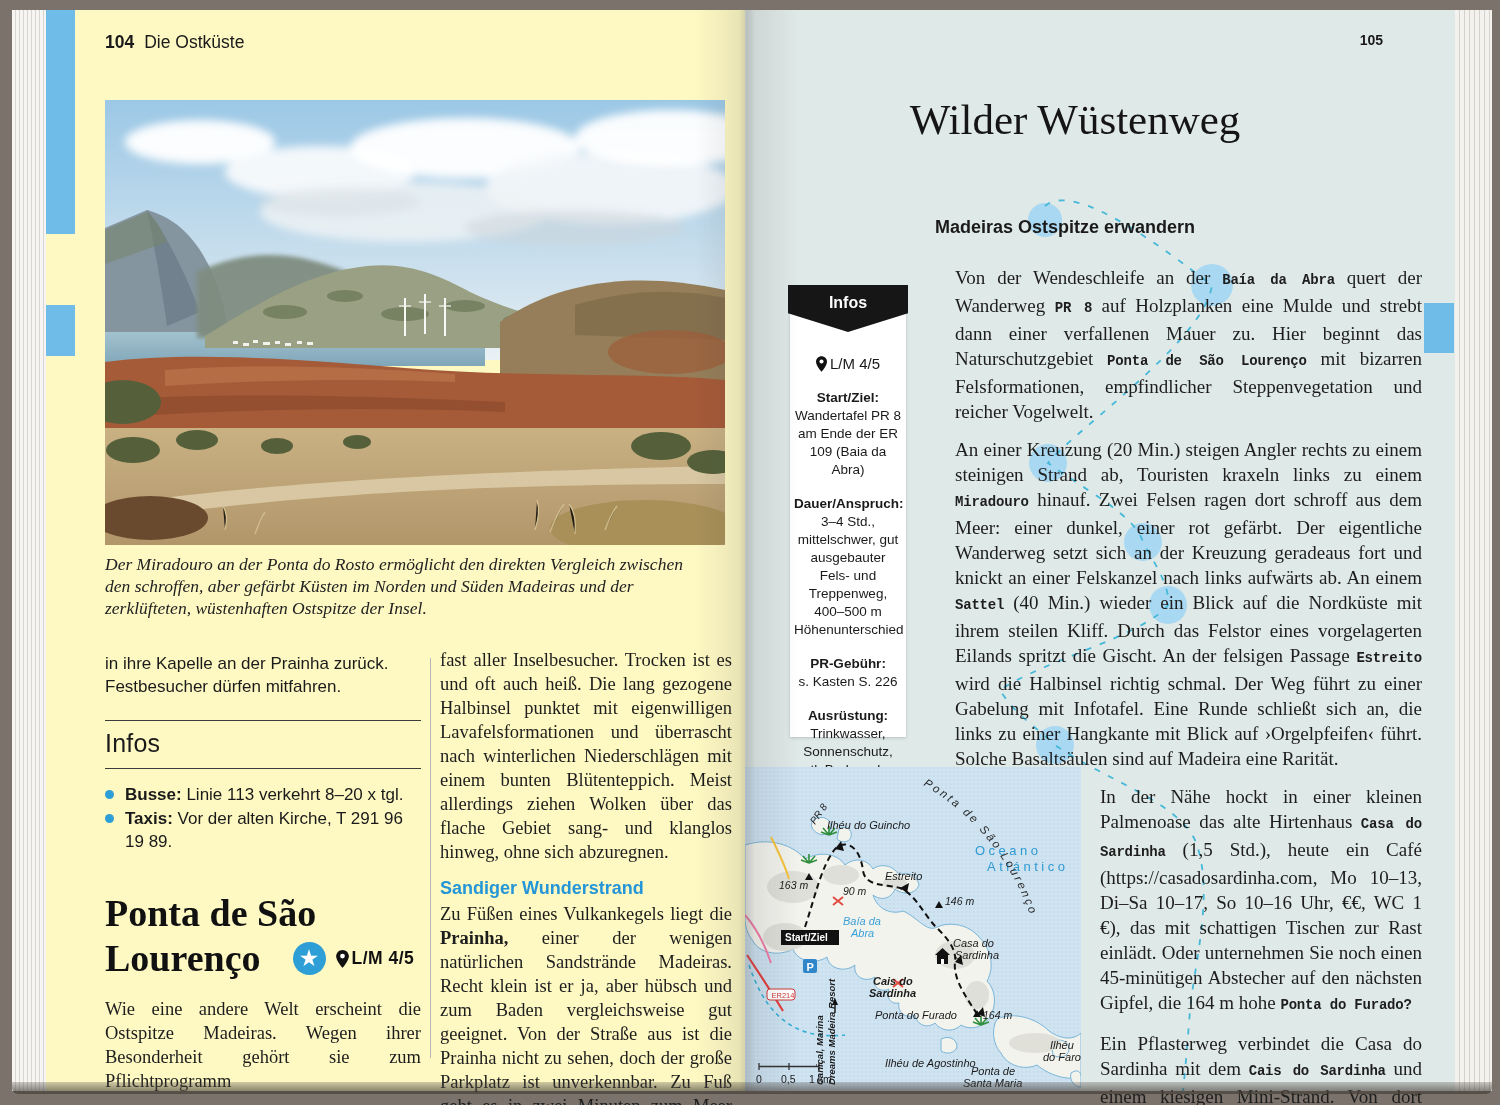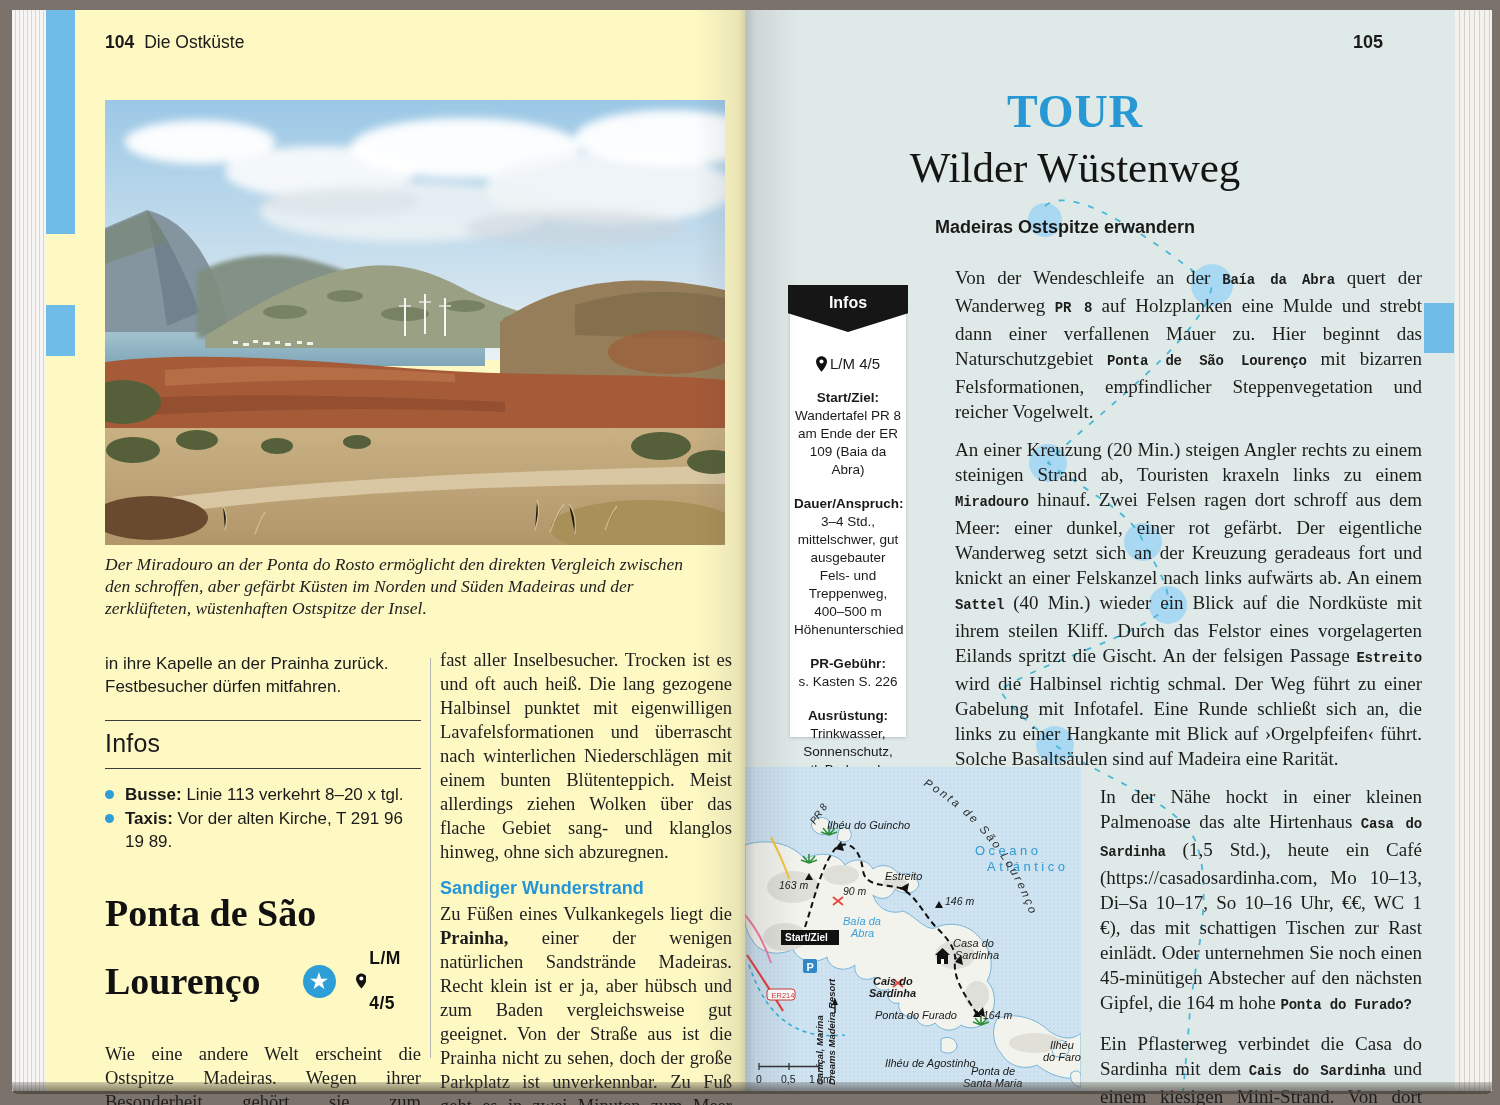--- a/index.html
+++ b/index.html
@@ -54,37 +54,37 @@
   .sans-body{font-size:17px;line-height:23px;color:#1b1b1b;}
   .infos-block{margin-top:22px;border-top:1.5px solid #3c3c3c;border-bottom:1.5px solid #3c3c3c;padding:8px 0 10px;}
   .infos-title{font-size:25px;letter-spacing:.2px;}
   .bullets{margin-top:14px;font-size:17px;line-height:23px;}
   .bullet-row{position:relative;padding-left:20px;margin-bottom:1px;}
   .bullet-dot{position:absolute;left:0;top:7px;width:9px;height:9px;border-radius:50%;background:#2e9ed6;}
   .article-title{
     margin-top:38px;font-family:"Liberation Serif",serif;font-weight:bold;
     font-size:38px;line-height:45px;color:#111;
   }
-  .title-line2{display:flex;align-items:center;gap:20px;}
+  .title-line2{display:flex;align-items:center;gap:10px;}
   .star-badge{
     width:33px;height:33px;border-radius:50%;background:#2e9ed6;color:#fff;
     display:inline-flex;align-items:center;justify-content:center;
     font-size:20px;margin-left:22px;flex:0 0 auto;
   }
   .maploc{display:inline-flex;align-items:center;gap:3px;font-family:"Liberation Sans",sans-serif;
     font-weight:bold;font-size:17.5px;letter-spacing:.5px;}
   .serif-body{
     font-family:"Liberation Serif",serif;font-size:18.5px;line-height:24px;
     text-align:justify;color:#1d1d1d;
   }
   .col1 .serif-body{margin-top:16px;}
   .blue-subhead{color:#2496d8;font-weight:bold;font-size:18px;margin:14px 0 3px;}
 
   
-  .rp-number{position:absolute;right:72px;top:22px;font-size:18px;font-weight:bold;z-index:4;text-align:center;}
+  .rp-number{position:absolute;right:72px;top:22px;font-size:14px;font-weight:bold;z-index:4;text-align:center;}
   .route-overlay{position:absolute;left:0;top:0;width:710px;height:1081px;z-index:1;pointer-events:none;}
   .rp-titleblock{position:absolute;left:115px;top:78px;width:430px;text-align:center;z-index:2;}
   .kicker{font-family:"Liberation Serif",serif;font-weight:bold;font-size:46px;line-height:48px;color:#2798d3;letter-spacing:1px;}
   .rp-title{font-family:"Liberation Serif",serif;font-size:43px;line-height:48px;color:#151515;margin-top:8px;}
   .rp-subtitle{position:absolute;left:190px;top:207px;font-size:18px;font-weight:bold;z-index:2;}
   .infobox{position:absolute;left:43px;top:275px;width:120px;z-index:3;}
   .ib-white{
     position:absolute;left:2px;top:16px;width:116px;height:436px;background:#fff;
     box-shadow:0 1px 3px rgba(0,0,0,.18);
   }
@@ -278,21 +278,20 @@
       <circle cx="467" cy="275" r="21"></circle>
       <circle cx="303" cy="453" r="19"></circle>
       <circle cx="398" cy="532" r="19"></circle>
       <circle cx="423" cy="595" r="19"></circle>
       <circle cx="310" cy="735" r="19"></circle>
     </g>
     <path d="M300,196 C330,170 420,240 467,275 C460,330 330,420 303,453 C340,480 390,505 398,532 C410,555 425,575 423,595 C400,625 300,650 255,680 C270,705 295,720 310,735 C360,770 430,790 450,830 C470,880 450,950 445,1000 C442,1040 440,1062 438,1081" fill="none" stroke="#46b8d8" stroke-width="1.8" stroke-dasharray="6 9"></path>
   </svg>
 
   <div class="rp-titleblock">
-    <div class="kicker">TOUR</div>
     <div class="rp-title">Wilder Wüstenweg</div>
   </div>
   <div class="rp-subtitle">Madeiras Ostspitze erwandern</div>
 
   <div class="infobox">
     <div class="ib-white"></div>
     <div class="ib-ribbon">Infos</div>
     <div class="ib-content">
       <div class="ib-pin">
         <svg class="pin-svg" width="11" height="16" viewBox="0 0 24 34">

